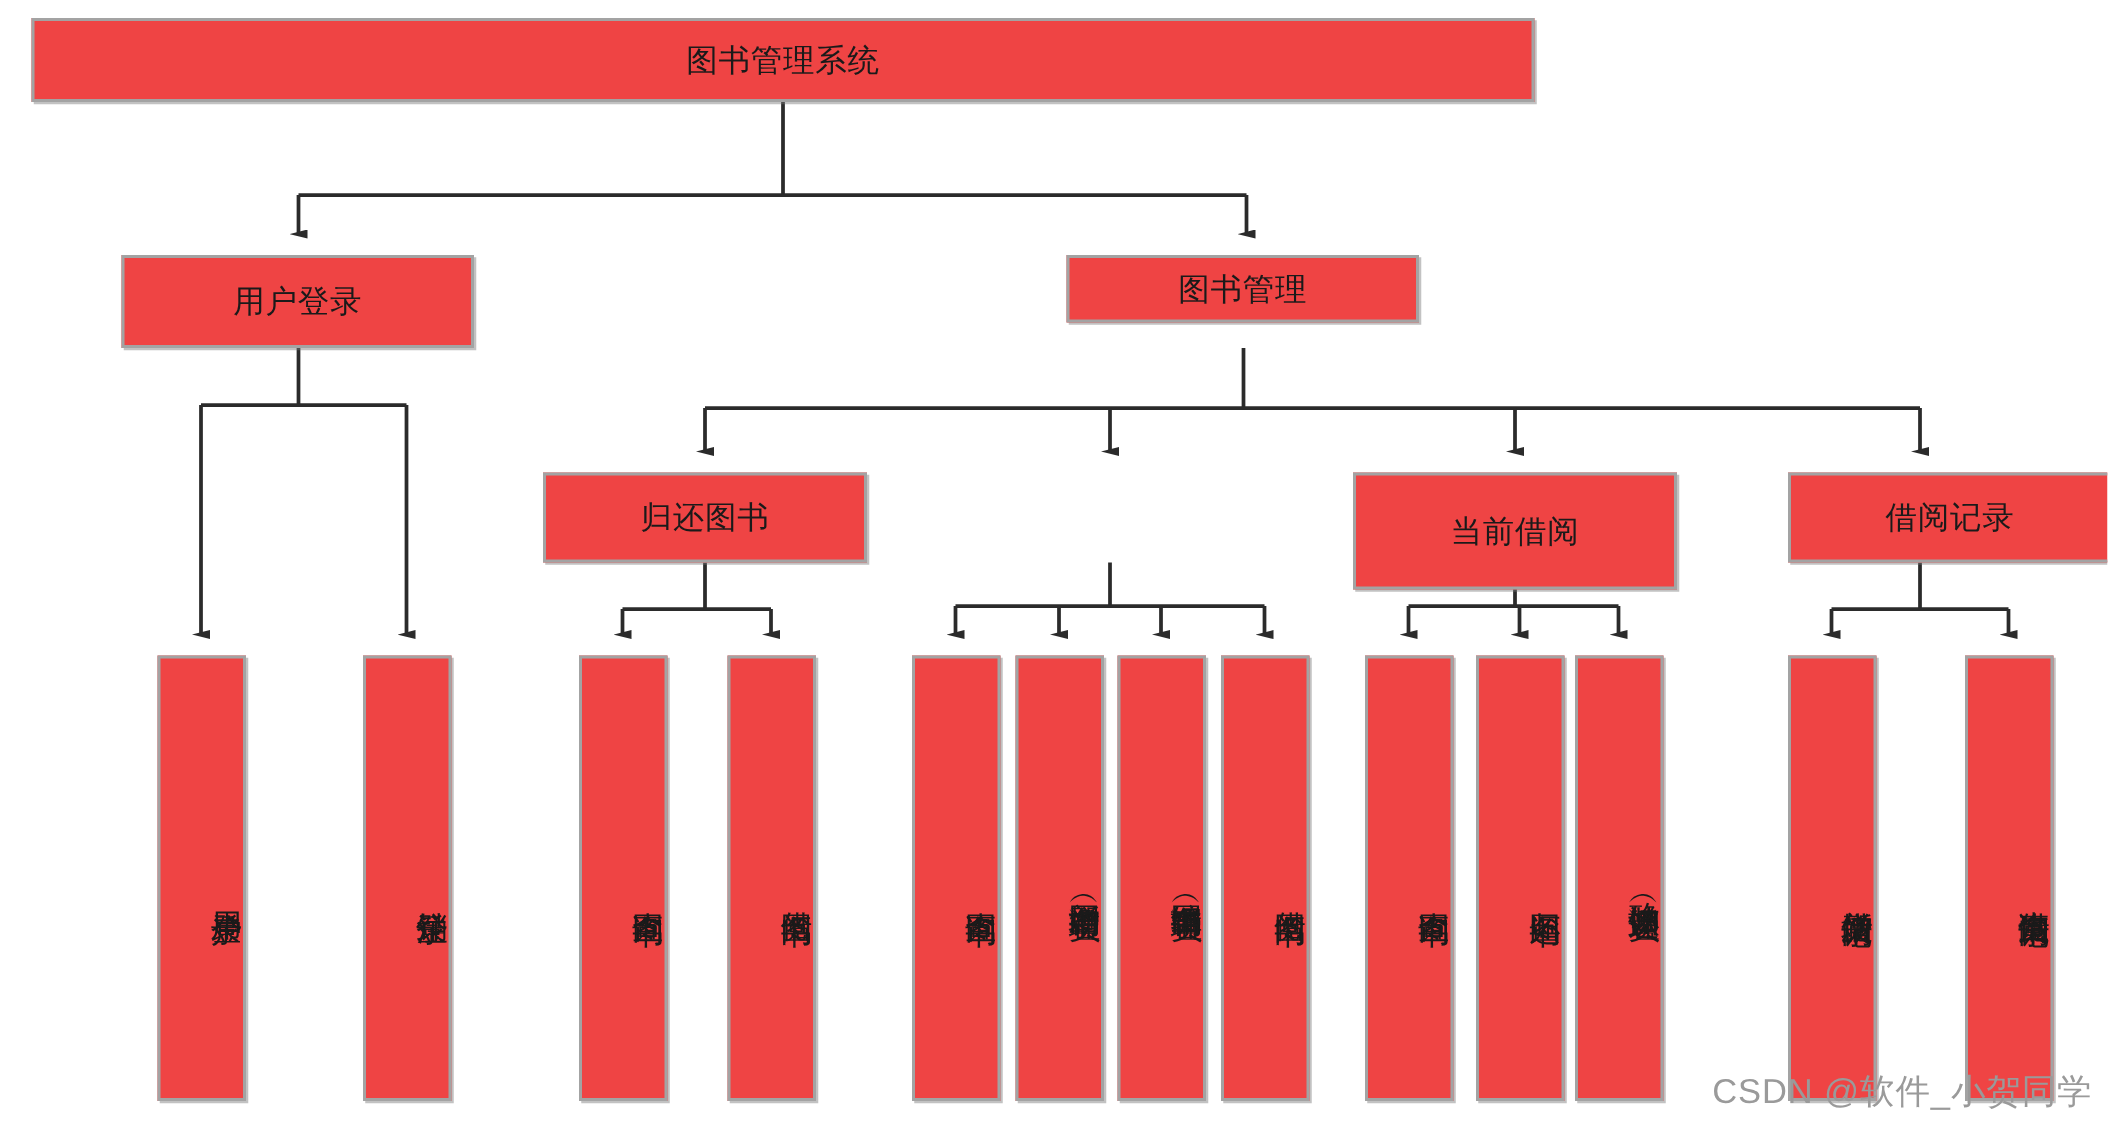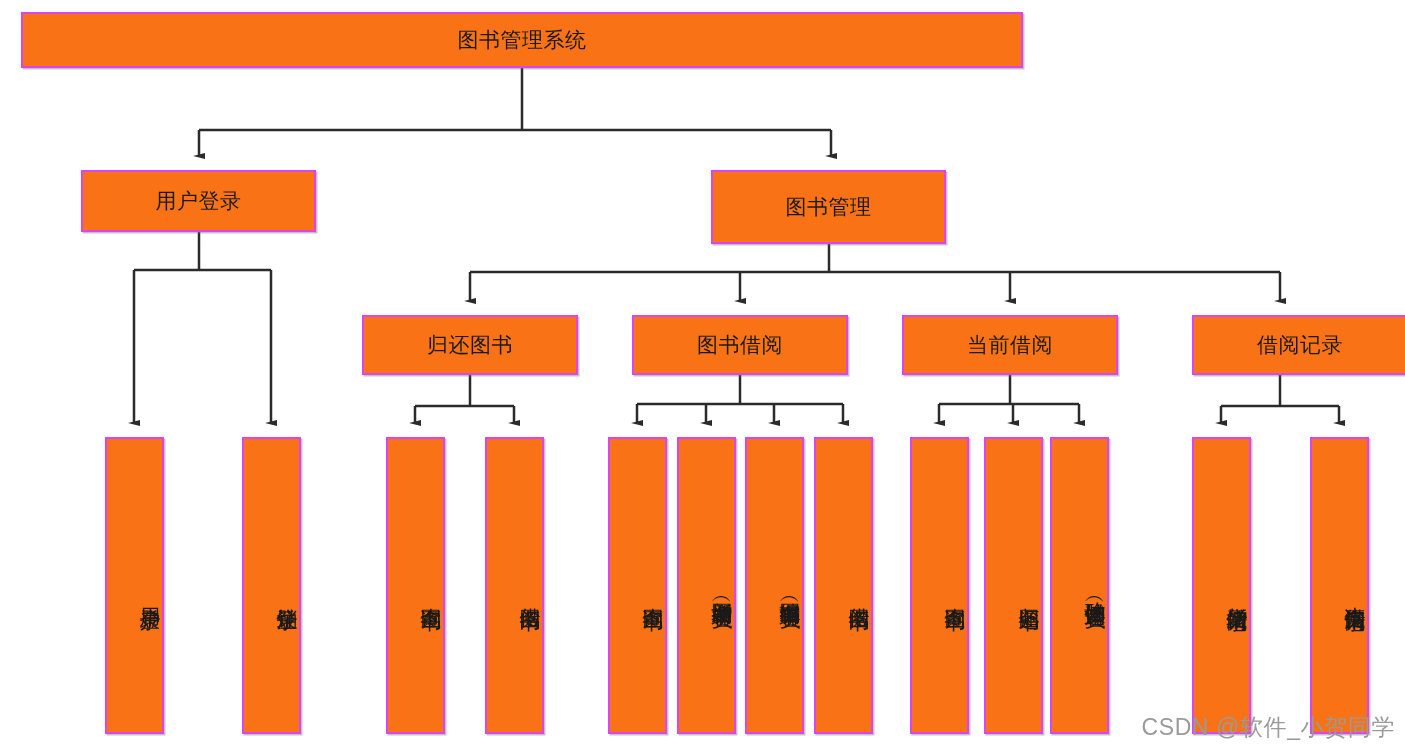--- a/index.html
+++ b/index.html
@@ -20,22 +20,22 @@
   svg.edges {
     position: absolute;
     left: 0;
     top: 0;
     width: 1405px;
     height: 747px;
   }
   .node {
     position: absolute;
     box-sizing: border-box;
-    border: 2px solid #d946ef;
-    background: #f97316;
+    border: 2px solid #a3a3a3;
+    background: #ef4444;
     display: flex;
     align-items: center;
     justify-content: center;
     color: #1a1a1a;
     box-shadow: 1.5px 1.5px 0 rgba(120,120,120,0.45);
   }
   .node.h {
     font-size: 21px;
     letter-spacing: 0.5px;
   }
@@ -121,31 +121,28 @@
     </g>
   </svg>
 
   <div class="node h" style="left: 21px; top: 12px; width: 1002px; height: 56px;">
     <span class="label">图书管理系统</span>
   </div>
 
   <div class="node h" style="left: 81px; top: 170px; width: 235px; height: 62px;">
     <span class="label">用户登录</span>
   </div>
-  <div class="node h" style="left: 711px; top: 170px; width: 235px; height: 74px; font-family: Liberation Mono, monospace;">
+  <div class="node h" style="left: 711px; top: 170px; width: 235px; height: 45px; font-family: Liberation Mono, monospace;">
     <span class="label">图书管理</span>
   </div>
 
   <div class="node h" style="left: 362px; top: 315px; width: 216px; height: 60px;">
     <span class="label">归还图书</span>
   </div>
-  <div class="node h" style="left: 632px; top: 315px; width: 216px; height: 60px;">
-    <span class="label">图书借阅</span>
-  </div>
-  <div class="node h" style="left: 902px; top: 315px; width: 216px; height: 60px; text-align: right;">
+  <div class="node h" style="left: 902px; top: 315px; width: 216px; height: 78px; text-align: right;">
     <span class="label">当前借阅</span>
   </div>
   <div class="node h" style="left: 1172px; top: 315px; width: 216px; height: 60px; margin-left: 20px;">
     <span class="label">借阅记录</span>
   </div>
 
   <div class="node v" style="left: 105px; top: 437px; width: 59px; height: 297px;">
     <span class="label">用户登录</span>
   </div>
   <div class="node v" style="left: 242px; top: 437px; width: 59px; height: 297px;">

